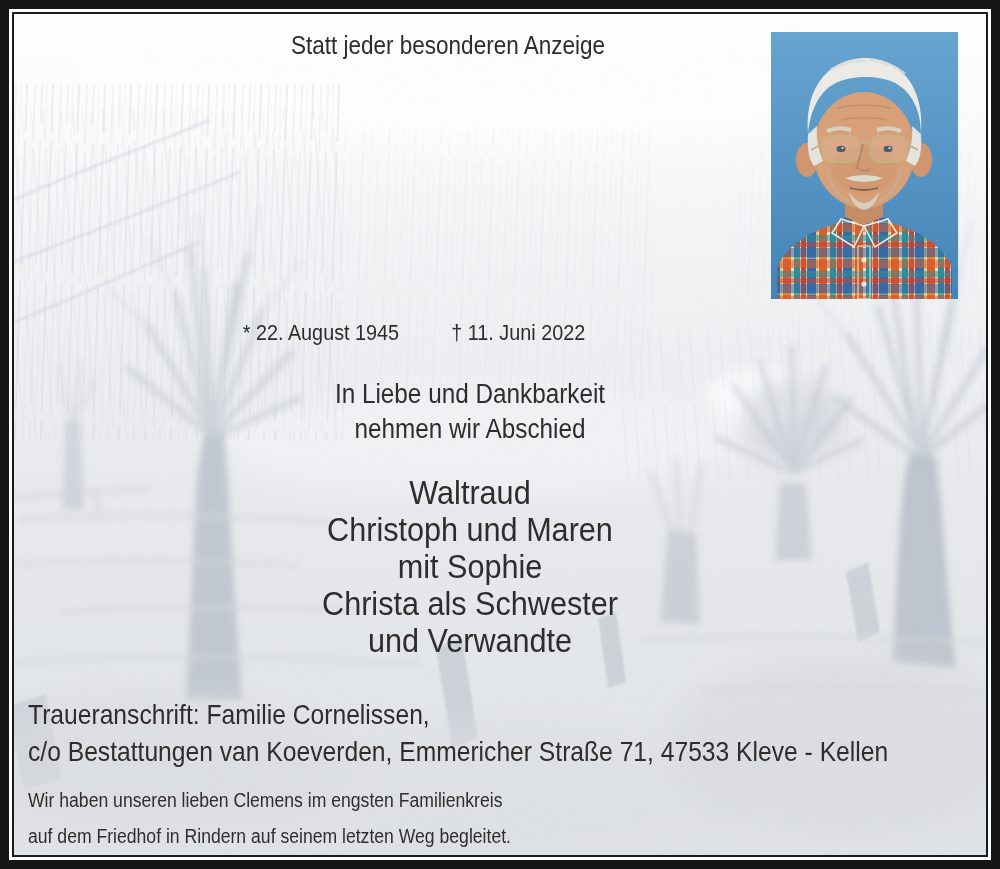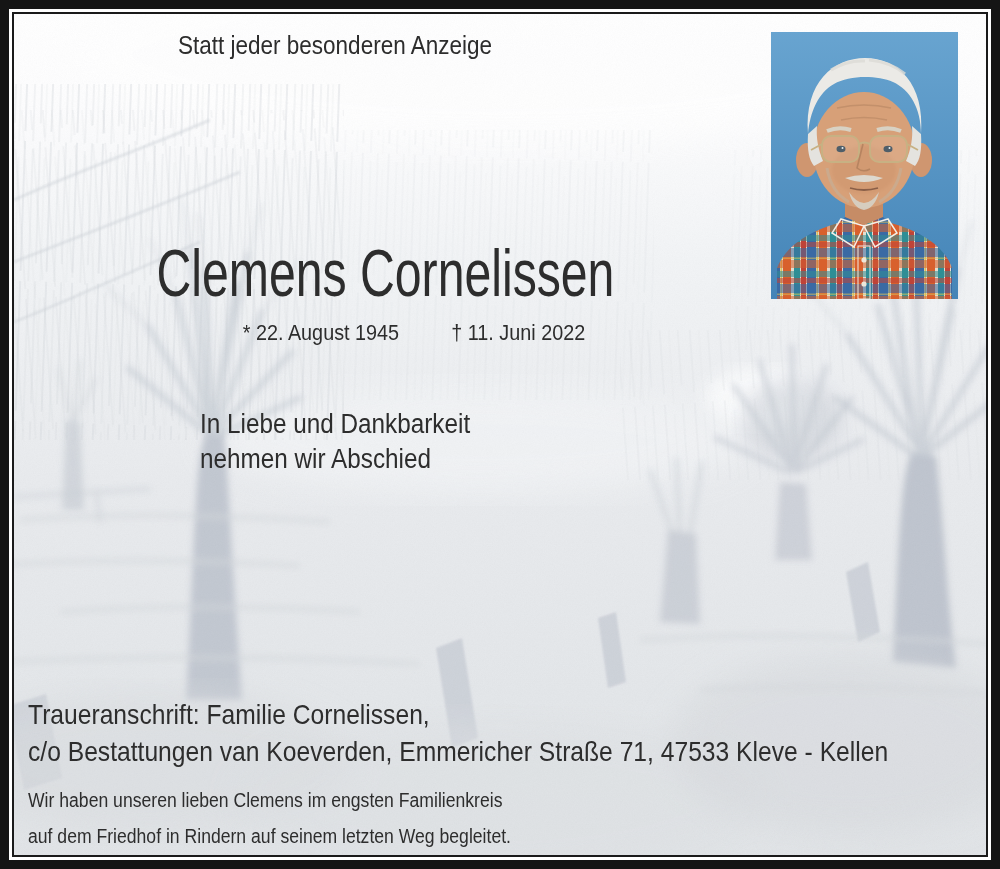--- a/index.html
+++ b/index.html
@@ -1,29 +1,29 @@
 <!DOCTYPE html>
 <html><head>
 <meta charset="utf-8">
 <style>
   html,body{margin:0;padding:0;background:#fff;}
   #stage{position:relative;width:1000px;height:869px;overflow:hidden;background:#fff;
          font-family:"Liberation Sans",sans-serif;color:#2d2d2d;}
   #stage *{box-sizing:border-box;}
   .bg{position:absolute;inset:0;z-index:0;}
-  .txt{position:absolute;z-index:3;white-space:nowrap;}
+  .txt{position:absolute;z-index:3;text-align:center;white-space:nowrap;}
   .shrink{transform:scaleX(0.9);transform-origin:50% 50%;}
   .shrinkL{transform:scaleX(0.88);transform-origin:0 50%;}
   #preamble{left:148px;top:31px;width:600px;font-size:25px;line-height:28px;}
   #poem{left:113px;top:82px;width:600px;font-size:25px;line-height:33px;}
   #name{left:62px;top:238px;width:700px;font-size:66px;line-height:70px;letter-spacing:0;}
   #name .shrinkN{display:block;transform:scaleX(0.73);transform-origin:50% 50%;}
   #dates{left:114px;top:319px;width:600px;font-size:22px;line-height:28px;}
   #dates .row{display:flex;justify-content:center;gap:58px;transform:scaleX(0.9);transform-origin:50% 50%;}
-  #farewell{left:170px;top:407px;width:600px;font-size:27px;line-height:35px;}
+  #farewell{left:170px;top:377px;width:600px;font-size:27px;line-height:35px;}
   #mourners{left:170px;top:474px;width:600px;font-size:34px;line-height:37px;}
   #address{left:28px;top:696px;text-align:left;font-size:28px;line-height:37px;}
   #closing{left:28px;top:782px;text-align:left;font-size:20px;line-height:36px;}
   #photo{position:absolute;left:771px;top:32px;width:187px;height:267px;z-index:2;}
   .frame{position:absolute;pointer-events:none;z-index:5;}
   #f1{inset:0;border:9px solid #151515;}
   #f2{inset:9px;border:3px solid #ffffff;}
   #f3{inset:12px;border:2px solid #1a1a1a;}
 </style>
 </head>
@@ -193,38 +193,44 @@
       <circle cx="93" cy="228" r="2.6" fill="#ece7da"></circle>
       <circle cx="93" cy="252" r="2.6" fill="#ece7da"></circle>
     </svg>
   </div>
 
   <div class="txt" id="preamble">
     <div class="shrink">Statt jeder besonderen Anzeige</div>
   </div>
 
 
-  <div class="txt" id="name">
-    <span class="shrinkN">Clemens Cornelissen</span>
-  </div>
 
   <div class="txt" id="dates">
     <div class="row">
       <span>* 22. August 1945</span>
       <span>† 11. Juni 2022</span>
     </div>
   </div>
 
   <div class="txt" id="farewell">
     <div class="shrink">
       <div>In Liebe und Dankbarkeit</div>
       <div>nehmen wir Abschied</div>
     </div>
   </div>
 
+  <div class="txt" id="mourners">
+    <div class="shrink">
+      <div>Waltraud</div>
+      <div>Christoph und Maren</div>
+      <div>mit Sophie</div>
+      <div>Christa als Schwester</div>
+      <div>und Verwandte</div>
+    </div>
+  </div>
 
   <div class="txt" id="address">
     <div class="shrinkL">
       <div>Traueranschrift: Familie Cornelissen,</div>
       <div>c/o Bestattungen van Koeverden, Emmericher Straße 71, 47533 Kleve - Kellen</div>
     </div>
   </div>
 
   <div class="txt" id="closing">
     <div class="shrinkL">

